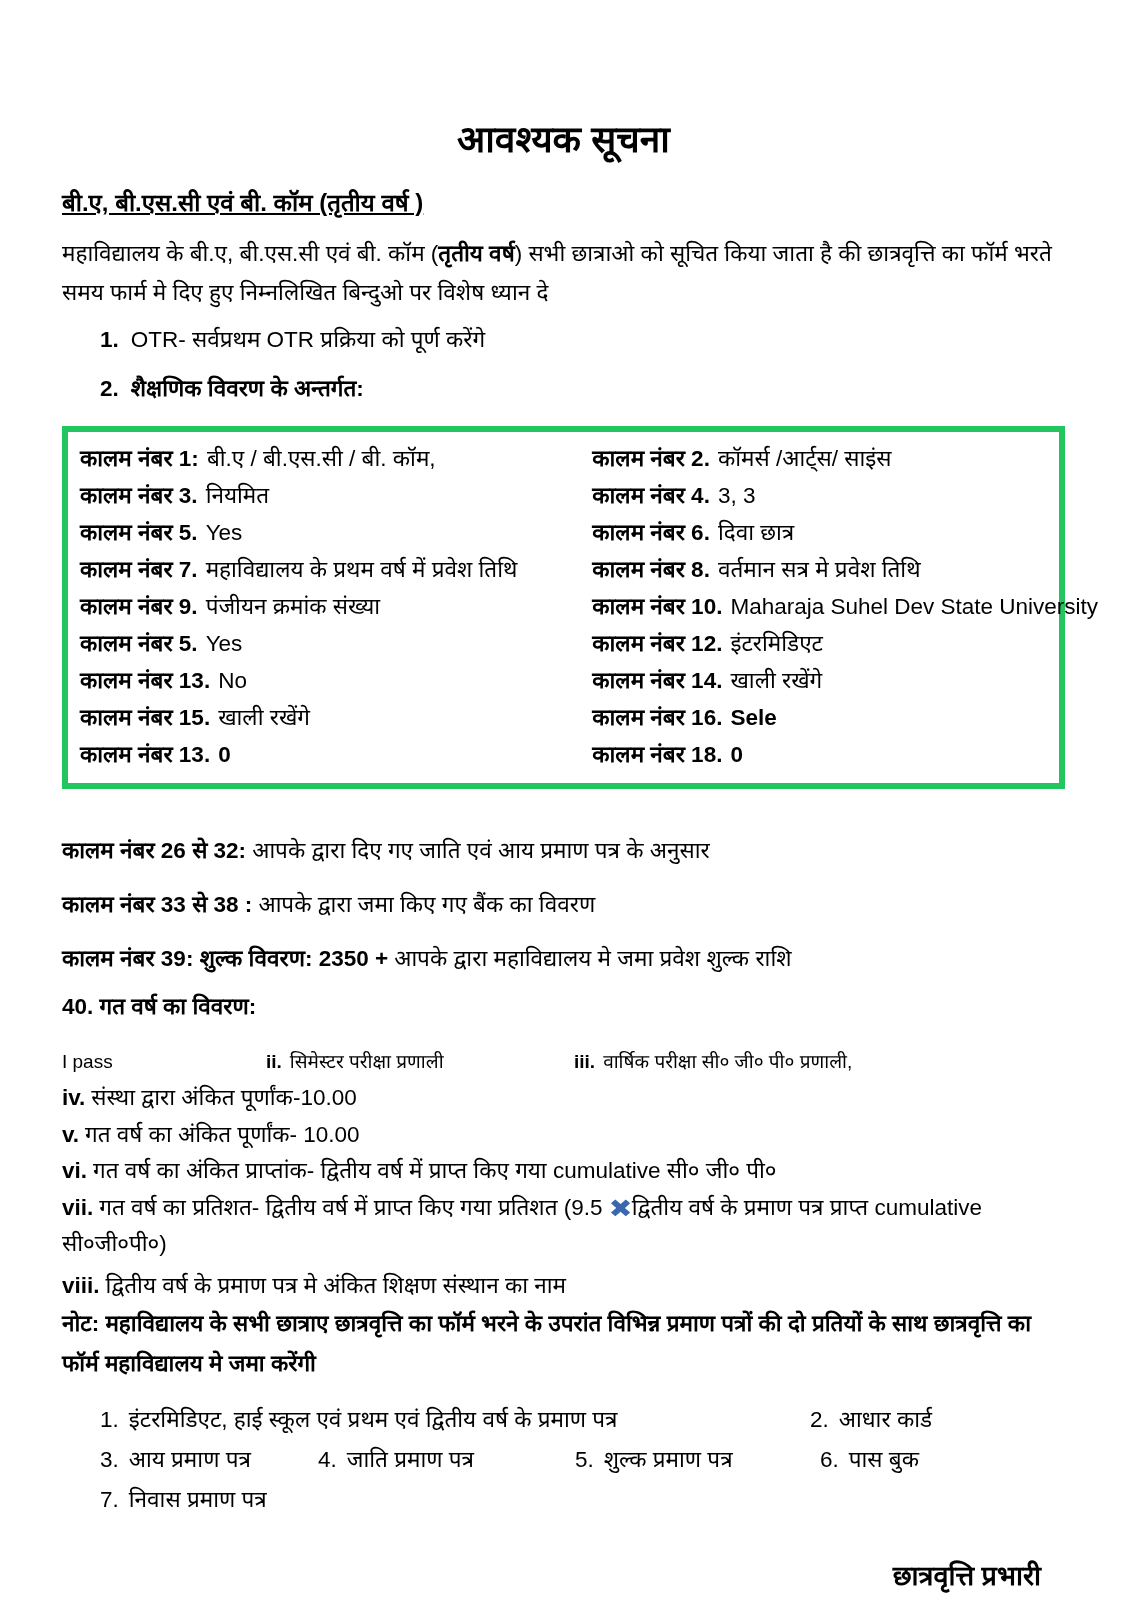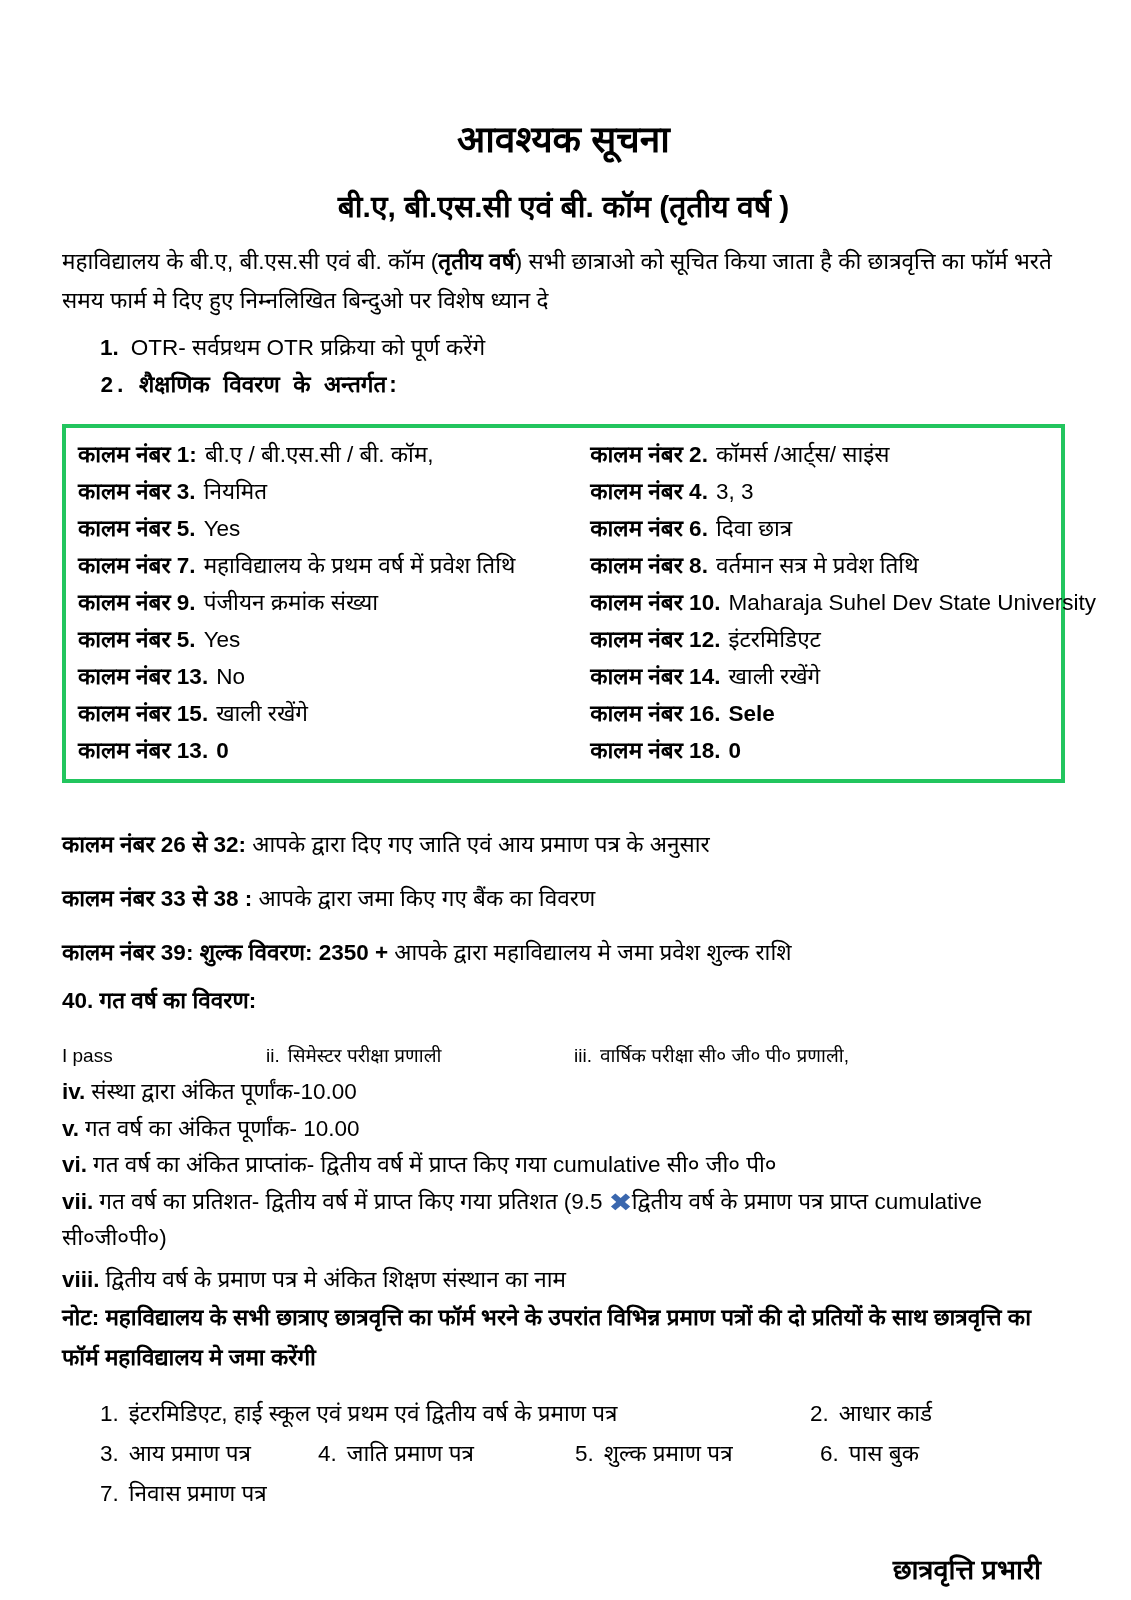--- a/index.html
+++ b/index.html
@@ -4,52 +4,52 @@
 <style>
   html,body { margin:0; padding:0; }
   body {
     width:1131px; height:1600px; overflow:hidden;
     background:#ffffff; color:#000000;
     font-family:"Liberation Sans","DejaVu Sans",sans-serif;
   }
   .page { box-sizing:border-box; width:1131px; height:1600px; padding:112px 66px 0 62px; }
 
   .title { font-size:37px; font-weight:bold; text-align:center; margin:0; }
-  .subtitle { font-size:30px; font-weight:bold; text-align:center; margin:22px 0 0 0; }
+  .subtitle { font-size:24px; font-weight:bold; margin:22px 0 0 0;text-decoration:underline; }
 
   .intro { font-size:22.5px; line-height:39px; margin:16px 0 0 0; }
   .intro b { font-weight:bold; }
 
   .point { font-size:22.5px; line-height:35px; margin:10px 0 0 38px; }
   .point .pnum { font-weight:bold; margin-right:12px; }
   .point.bold-text .ptext { font-weight:bold; }
-  .point.p2 { margin-top:4px;font-family:Liberation Mono, monospace; }
+  .point.p2 { margin-top:14px; }
 
   .box {
-    border:4px solid #22c55e; margin-top:20px; padding:8px 0 10px 12px;
+    border:6px solid #22c55e; margin-top:20px; padding:8px 0 10px 12px;
     font-size:22.5px;
   }
   .t-row { line-height:37px; white-space:nowrap; }
   .t-row .cl { display:inline-block; min-width:506px; }
   .t-row b { font-weight:bold; }
   .t-row .val { font-weight:normal; margin-left:8px; }
   
   .t-row.r8 .cr .val { font-weight:bold; }
   .t-row.r9 .val { font-weight:bold; }
 
   .kalam { font-size:22.5px; line-height:27px; margin:0; }
   .kalam b { font-weight:bold; }
   .kalam .ktext { margin-left:6px; }
   .kalam-1 { margin-top:48px; }
   .kalam-2 { margin-top:27px; }
   .kalam-3 { margin-top:27px; }
   .kalam-4 { margin-top:21px; }
 
   .roman-row { display:flex; font-size:19px; line-height:36px; margin-top:24px; }
-  .roman-row b { font-weight:normal; margin-right:8px; }
+  .roman-row b { font-weight:bold; margin-right:8px; }
   .rr-0 { width:204px; flex:0 0 auto; }
   .rr-1 { width:308px; flex:0 0 auto; }
 
   .roman-item { font-size:22.5px; line-height:36.5px; margin:0; }
   .roman-item b { font-weight:bold; margin-right:6px; }
   .roman-item.viii { margin-top:5px; }
 
   .x-icon {
     display:inline-block; color:#3a67ae; font-weight:bold; font-size:25px;
     margin:0 1px; transform:scaleX(1.15); vertical-align:-2px;

